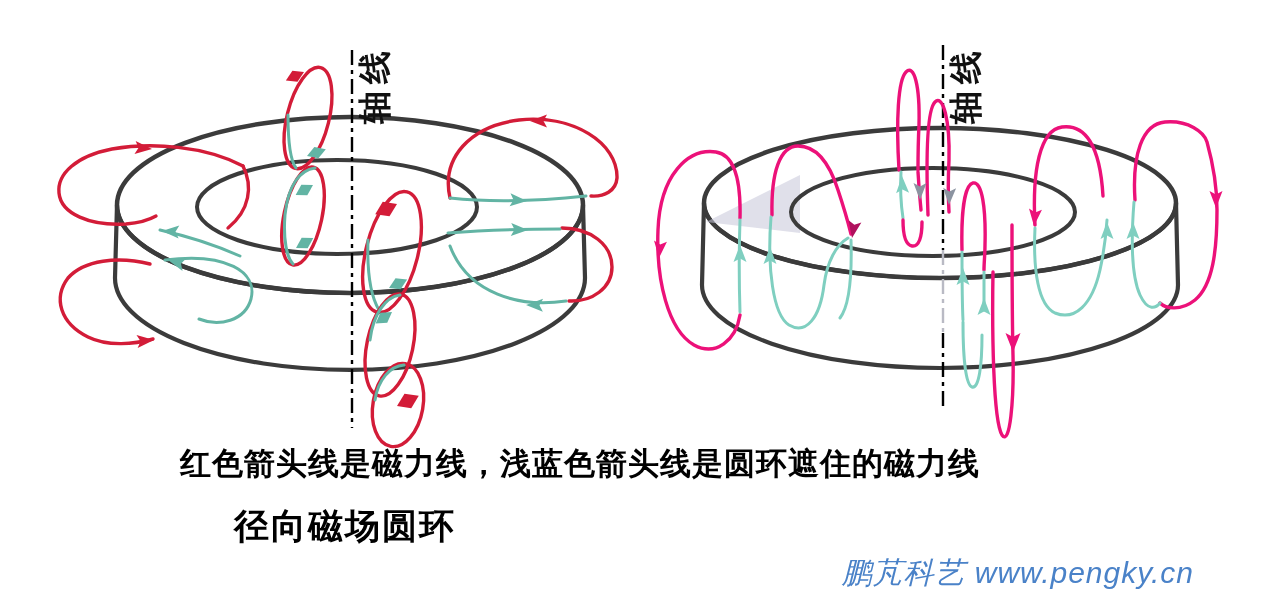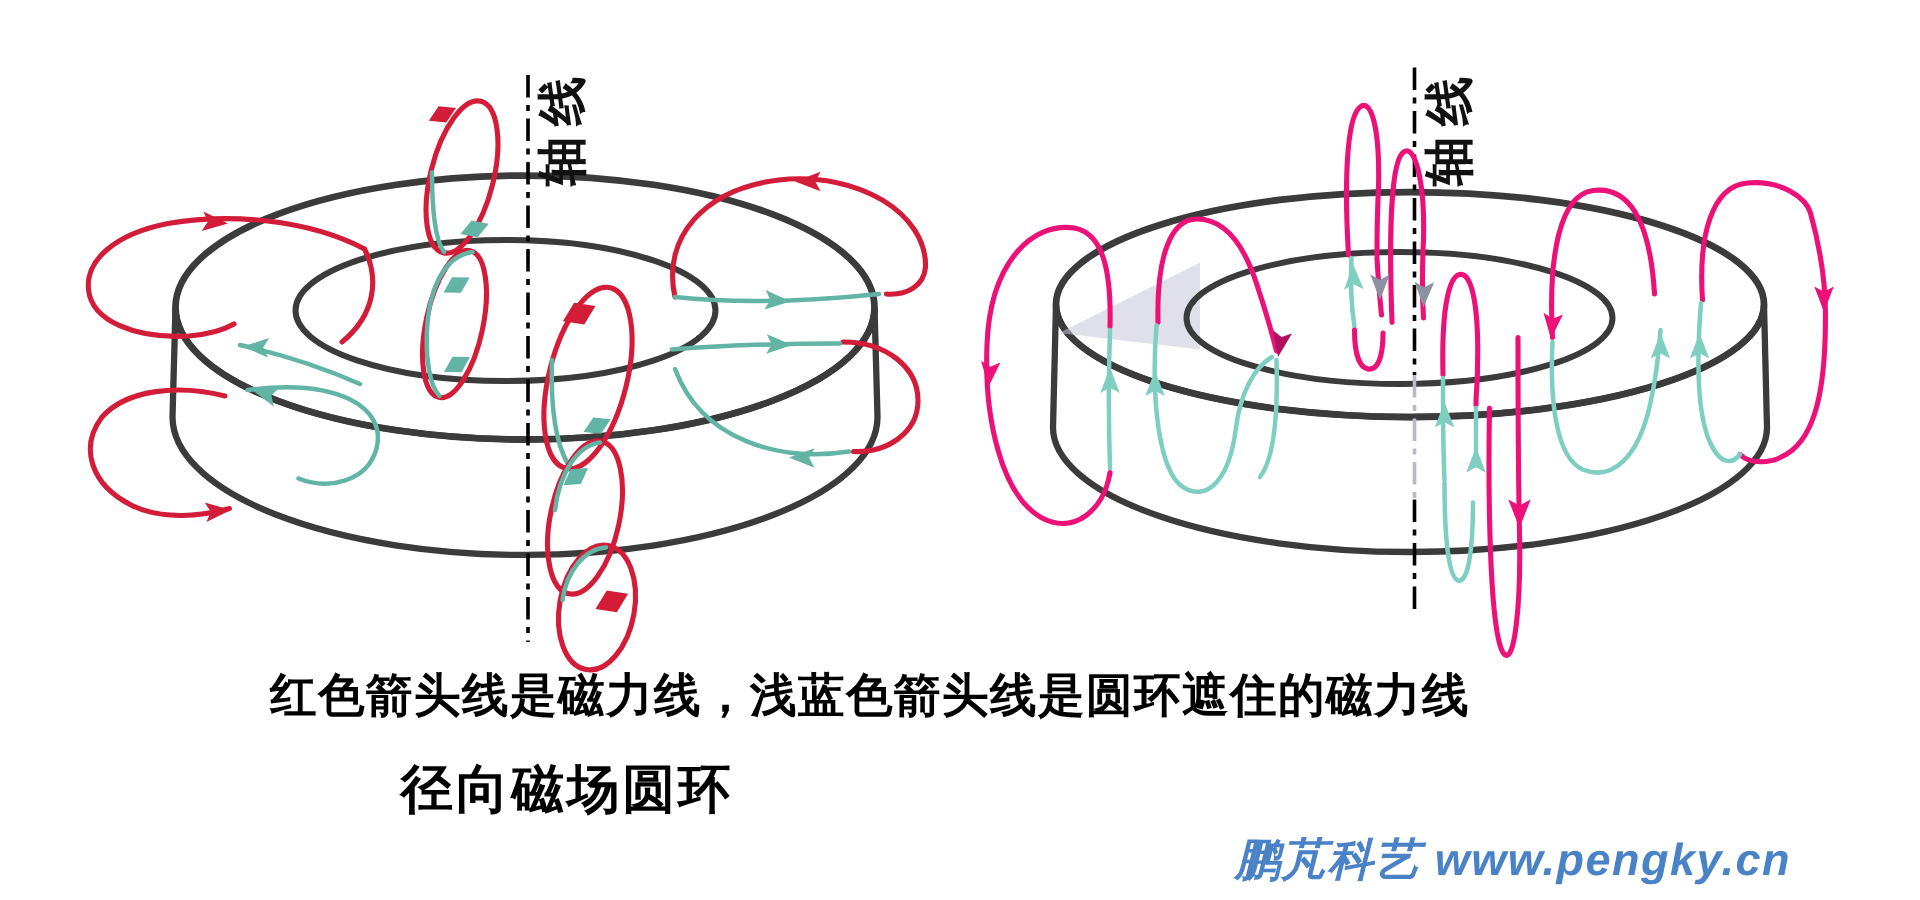--- a/index.html
+++ b/index.html
@@ -24,26 +24,26 @@
     position:absolute;font-size:33px;font-weight:700;color:#111;
     letter-spacing:7px;white-space:nowrap;transform-origin:0 0;
     transform:rotate(-90deg) translateX(-84px);width:84px;line-height:36px;
   }
   .caption{
     position:absolute;left:0;top:443px;width:1160px;text-align:center;
     font-size:31px;font-weight:700;color:#000;letter-spacing:1px;white-space:nowrap;
   }
   .ring-label{
     position:absolute;top:503px;font-size:35px;font-weight:700;color:#000;
-    letter-spacing:2px;text-align:center;white-space:nowrap;margin-left:33px;
+    letter-spacing:2px;text-align:center;white-space:nowrap;
   }
   .ring-label.left{left:0;width:690px;}
   .ring-label.right{left:640px;width:616px;}
   .watermark{
-    position:absolute;right:86px;top:553px;font-size:30px;font-weight:700;
+    position:absolute;right:86px;top:553px;font-size:30px;font-weight:400;
     font-style:italic;color:var(--wmblue);letter-spacing:1px;white-space:nowrap;
   }
 </style>
 </head>
 <body>
 
 <div id="stage">
 
 <svg width="1280" height="600" viewBox="0 0 1280 600">
   <defs>

